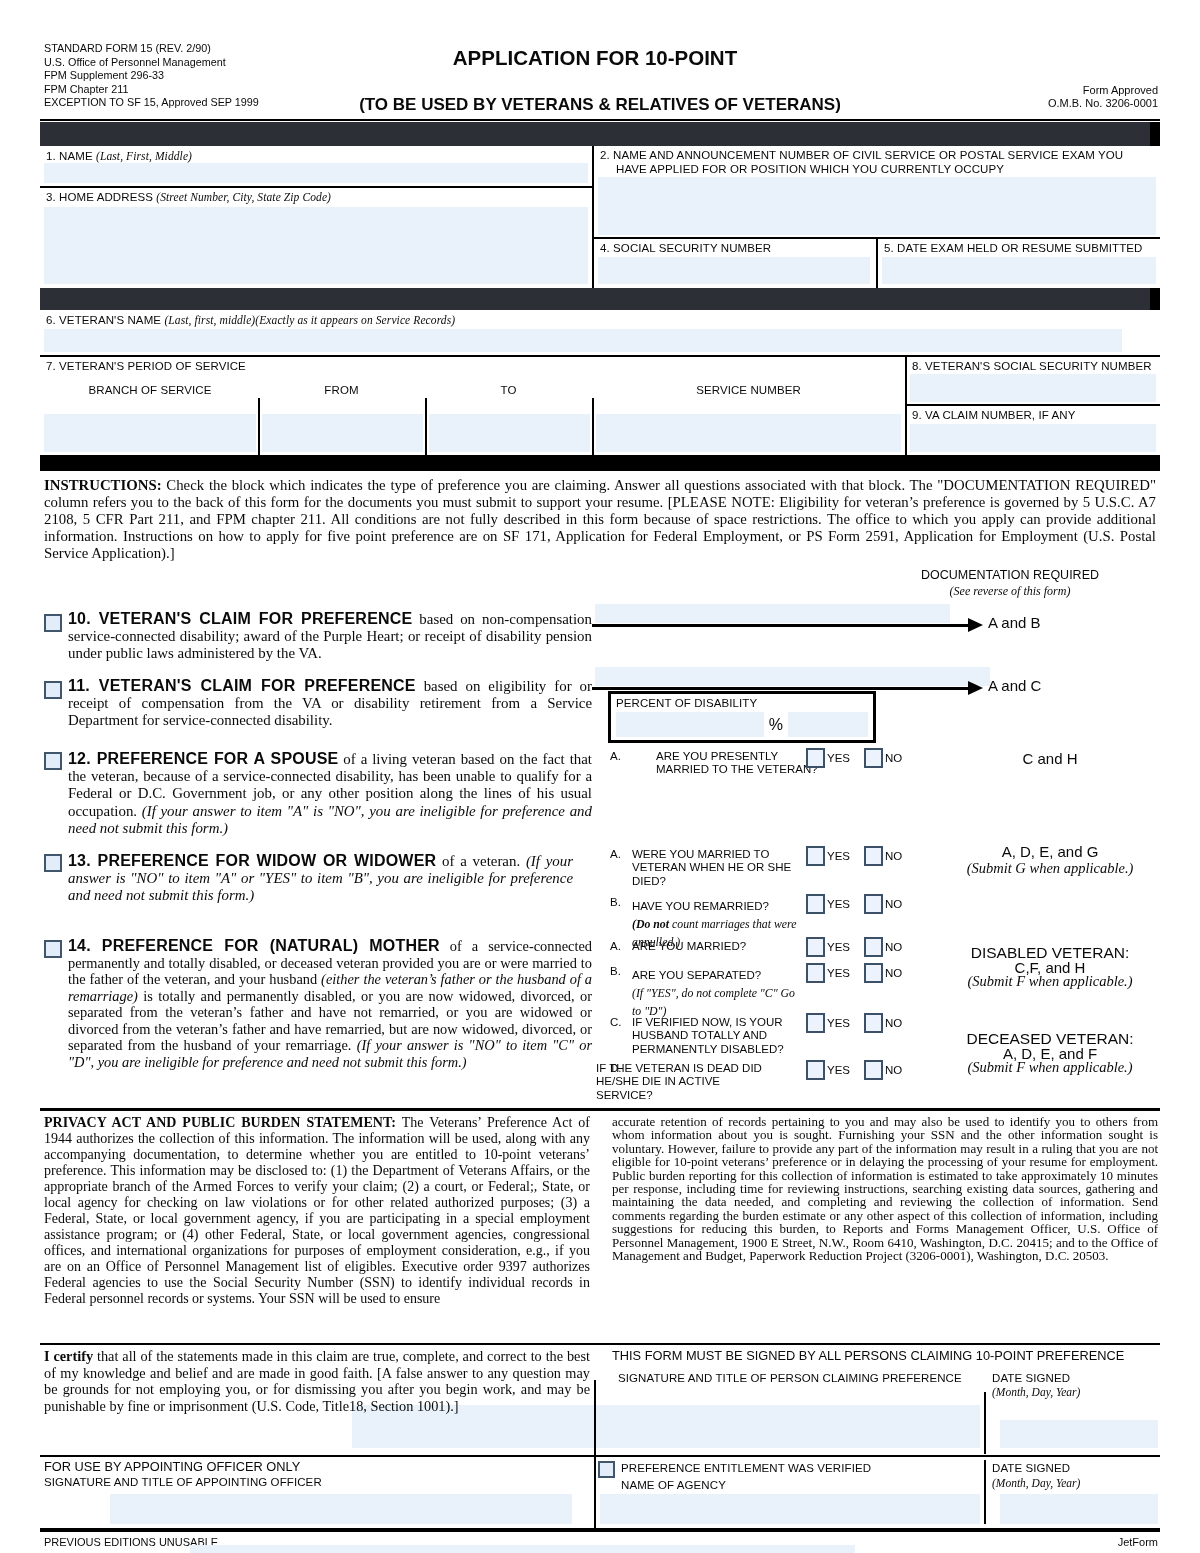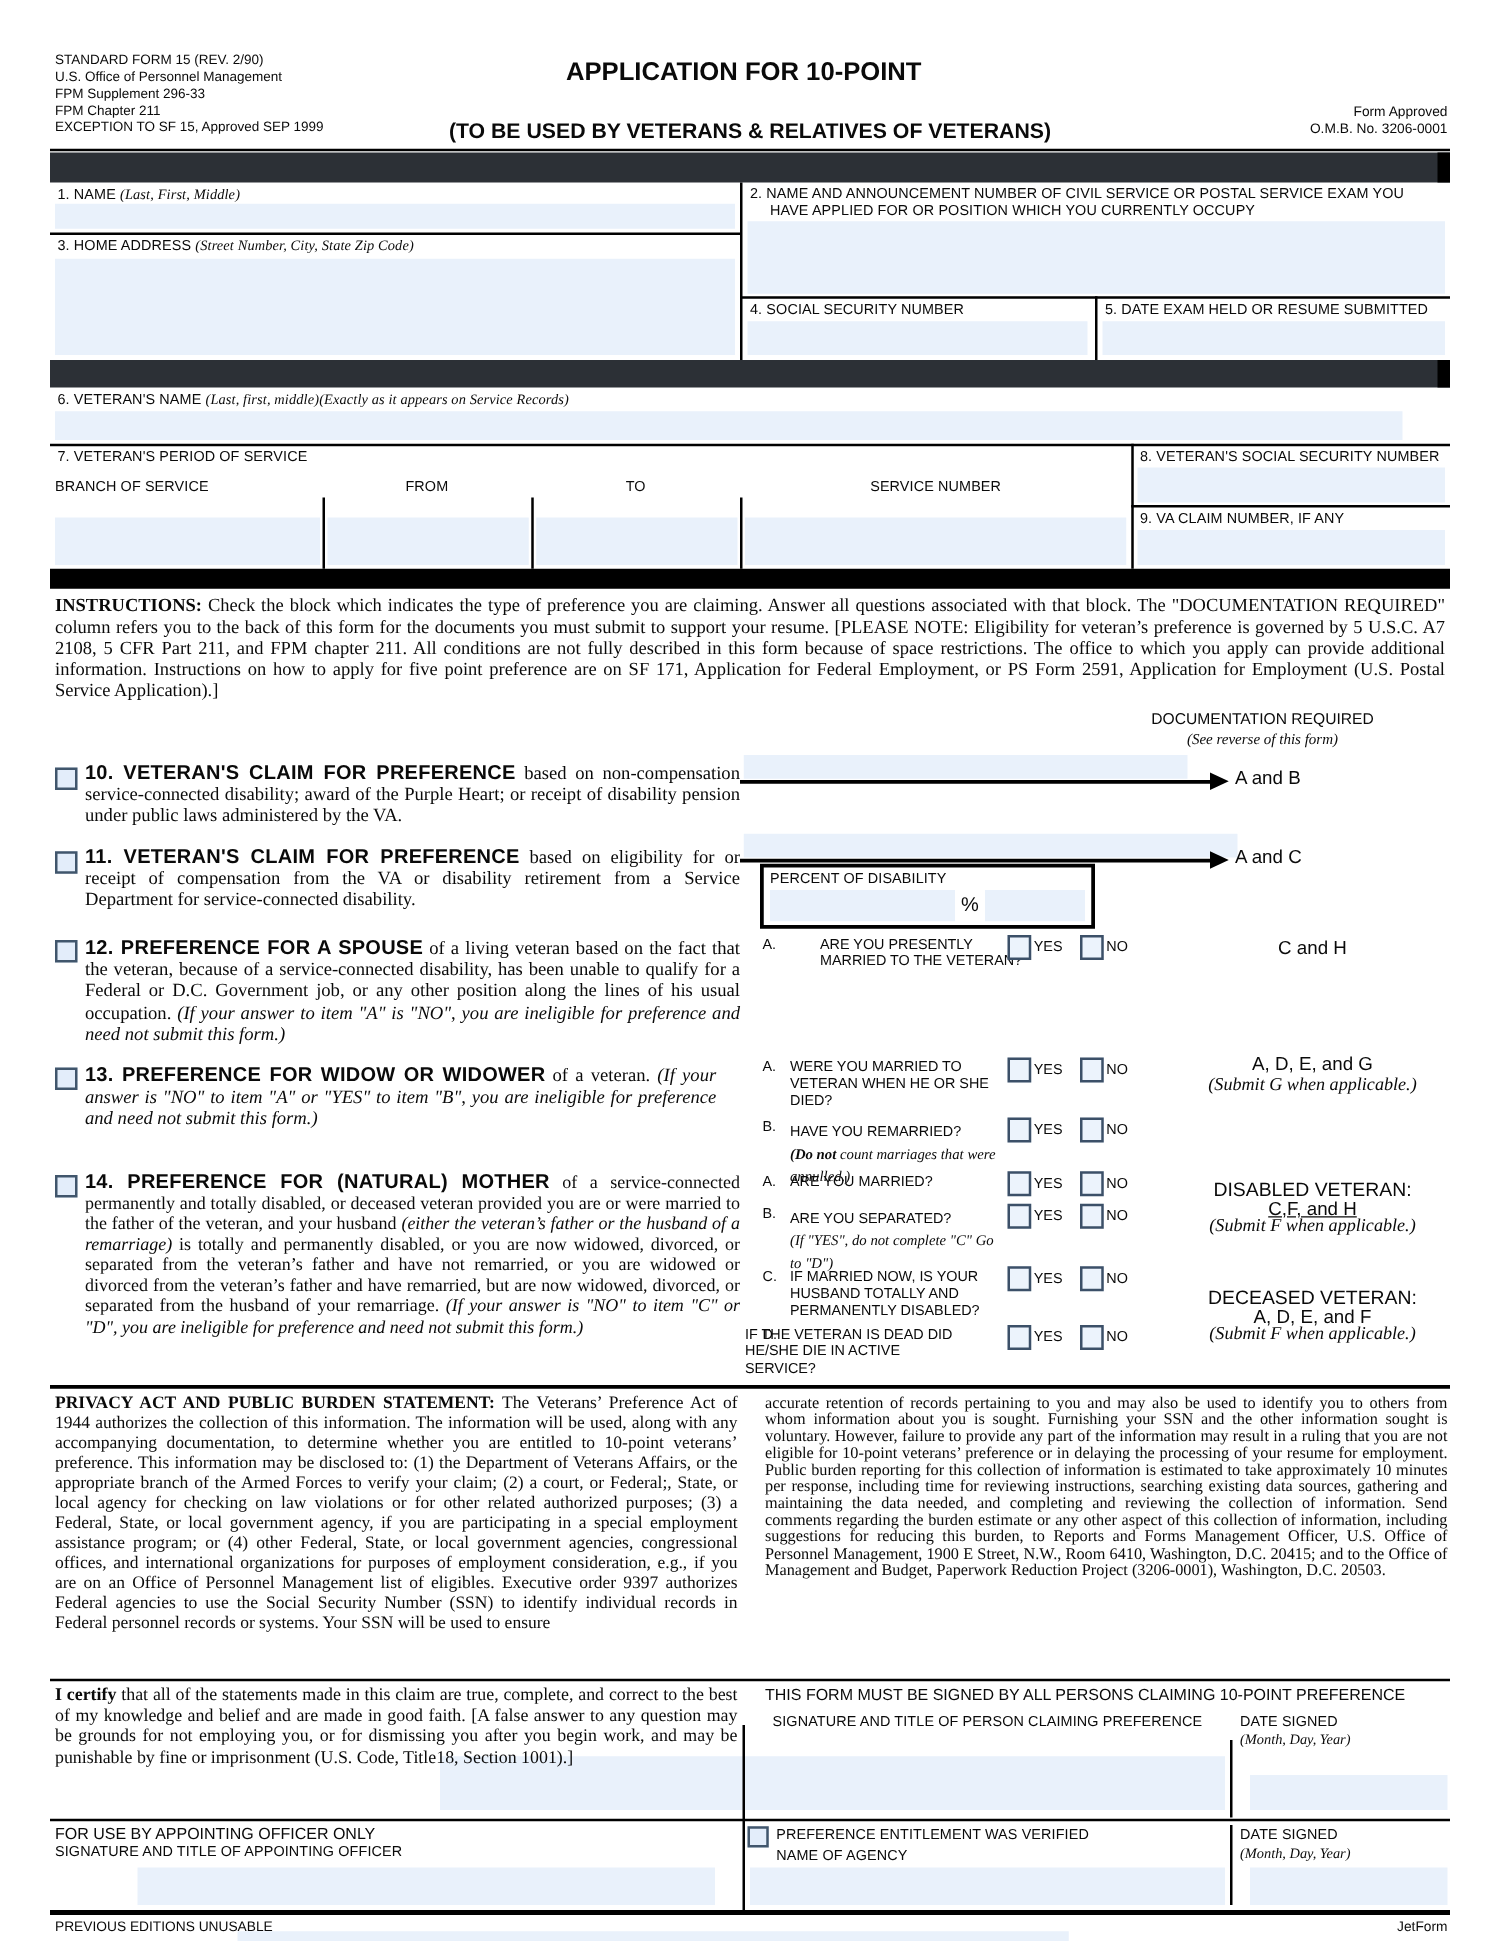--- a/index.html
+++ b/index.html
@@ -72,21 +72,21 @@
   <div class="abs fill" style="left:882px;top:257px;width:274px;height:27px;"></div>
 
   <div class="abs bar" style="left:40px;top:288px;width:1120px;height:22px;"></div>
 
   <div class="abs lbl" style="left:46px;top:314px;"><span class="lbl">6. VETERAN'S NAME</span> <span class="lblhint">(Last, first, middle)(Exactly as it appears on Service Records)</span></div>
   <div class="abs fill" style="left:44px;top:329px;width:1078px;height:23px;"></div>
   <div class="abs hl" style="left:40px;top:355px;width:1120px;"></div>
   <div class="abs vl" style="left:905px;top:355px;height:100px;"></div>
 
   <div class="abs lbl" style="left:46px;top:360px;">7. VETERAN'S PERIOD OF SERVICE</div>
-  <div class="abs lbl" style="left:44px;top:384px;width:212px;">BRANCH OF SERVICE</div>
+  <div class="abs lbl" style="left:44px;top:384px;width:212px;text-align:center;">BRANCH OF SERVICE</div>
   <div class="abs lbl" style="left:260px;top:384px;width:163px;text-align:center;">FROM</div>
   <div class="abs lbl" style="left:427px;top:384px;width:163px;text-align:center;">TO</div>
   <div class="abs lbl" style="left:594px;top:384px;width:309px;text-align:center;">SERVICE NUMBER</div>
   <div class="abs vl" style="left:258px;top:398px;height:57px;"></div>
   <div class="abs vl" style="left:425px;top:398px;height:57px;"></div>
   <div class="abs vl" style="left:592px;top:398px;height:57px;"></div>
   <div class="abs fill" style="left:44px;top:414px;width:212px;height:38px;"></div>
   <div class="abs fill" style="left:262px;top:414px;width:161px;height:38px;"></div>
   <div class="abs fill" style="left:429px;top:414px;width:161px;height:38px;"></div>
   <div class="abs fill" style="left:596px;top:414px;width:305px;height:38px;"></div>
@@ -203,21 +203,21 @@
   <div class="abs ynwrap" style="left:806px;top:963px;">
     <span class="ynbox"></span>
       <span class="ynl">YES</span>
   </div>
   <div class="abs ynwrap" style="left:864px;top:963px;">
     <span class="ynbox"></span>
       <span class="ynl">NO</span>
   </div>
 
   <div class="abs q" style="left:610px;top:1016px;">C.</div>
-  <div class="abs q" style="left:632px;top:1016px;width:172px;">IF MARRIED NOW, IS YOUR HUSBAND TOTALLY AND PERMANENTLY DISABLED?</div>
+  <div class="abs q" style="left:632px;top:1016px;width:172px;">IF VERIFIED NOW, IS YOUR HUSBAND TOTALLY AND PERMANENTLY DISABLED?</div>
   <div class="abs ynwrap" style="left:806px;top:1013px;">
     <span class="ynbox"></span>
       <span class="ynl">YES</span>
   </div>
   <div class="abs ynwrap" style="left:864px;top:1013px;">
     <span class="ynbox"></span>
       <span class="ynl">NO</span>
   </div>
 
   <div class="abs q" style="left:610px;top:1062px;">D.</div>
@@ -225,21 +225,21 @@
   <div class="abs ynwrap" style="left:806px;top:1060px;">
     <span class="ynbox"></span>
       <span class="ynl">YES</span>
   </div>
   <div class="abs ynwrap" style="left:864px;top:1060px;">
     <span class="ynbox"></span>
       <span class="ynl">NO</span>
   </div>
 
   <div class="abs doc" style="left:930px;top:944px;width:240px;text-align:center;font-size:15.5px;">DISABLED VETERAN:</div>
-  <div class="abs doc" style="left:930px;top:959px;width:240px;text-align:center;text-decoration:underline;">C,F, and H</div>
+  <div class="abs doc" style="left:930px;top:959px;width:240px;text-align:center;">C,F, and H</div>
   <div class="abs docnote" style="left:930px;top:973px;width:240px;text-align:center;">(Submit F when applicable.)</div>
   <div class="abs doc" style="left:930px;top:1030px;width:240px;text-align:center;font-size:15.5px;">DECEASED VETERAN:</div>
   <div class="abs doc" style="left:930px;top:1045px;width:240px;text-align:center;">A, D, E, and F</div>
   <div class="abs docnote" style="left:930px;top:1059px;width:240px;text-align:center;">(Submit F when applicable.)</div>
 
   <div class="abs hl" style="left:40px;top:1108px;width:1120px;height:3px;"></div>
 
   <div class="abs serif just" style="left:44px;top:1115px;width:546px;font-size:14px;line-height:16px;">
     <span class="b">PRIVACY ACT AND PUBLIC BURDEN STATEMENT:</span><span>  The Veterans’ Preference Act of 1944 authorizes the collection of this information.  The information will be used, along with any accompanying documentation, to determine whether you are entitled to 10-point veterans’ preference.  This information may be disclosed to: (1) the Department of Veterans Affairs, or the appropriate branch of the Armed Forces to verify your claim; (2) a court, or Federal;, State, or local agency for checking on law violations or for other related authorized purposes; (3) a Federal, State, or local government agency, if you are participating in a special employment assistance program; or (4) other Federal, State, or local government agencies, congressional offices, and international organizations for purposes of employment consideration, e.g., if you are on an Office of Personnel Management list of eligibles.  Executive order 9397 authorizes Federal agencies to use the Social Security Number (SSN) to identify individual records in Federal personnel records or systems.  Your SSN will be used to ensure</span>
   </div>

